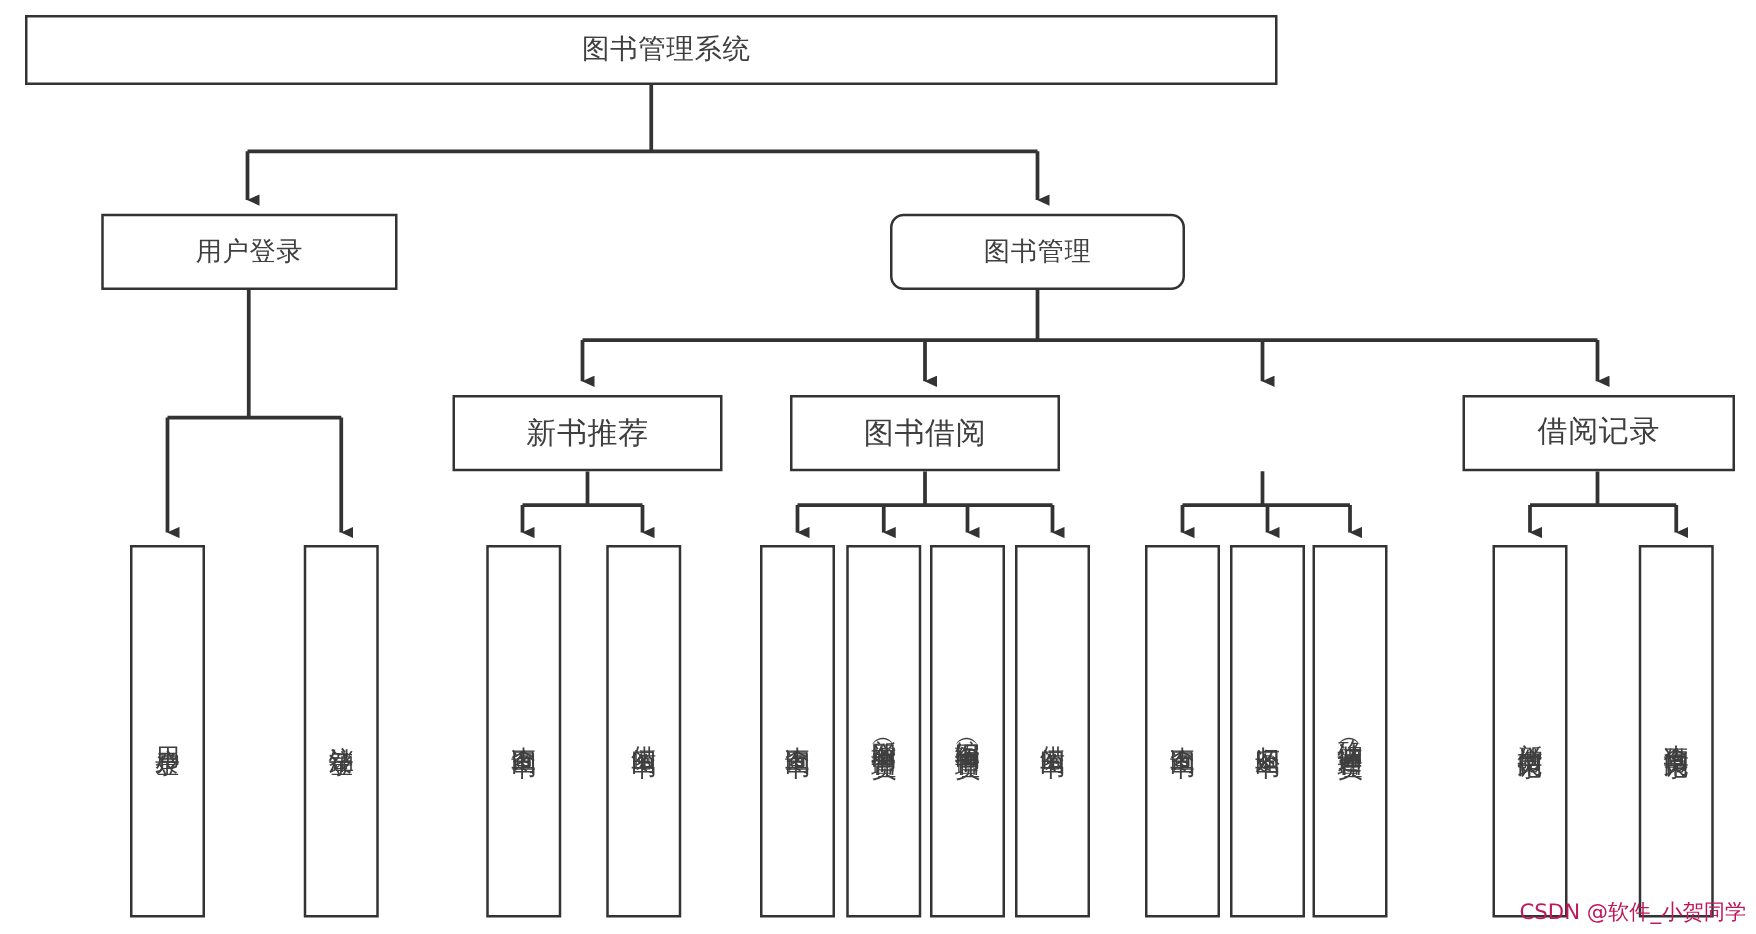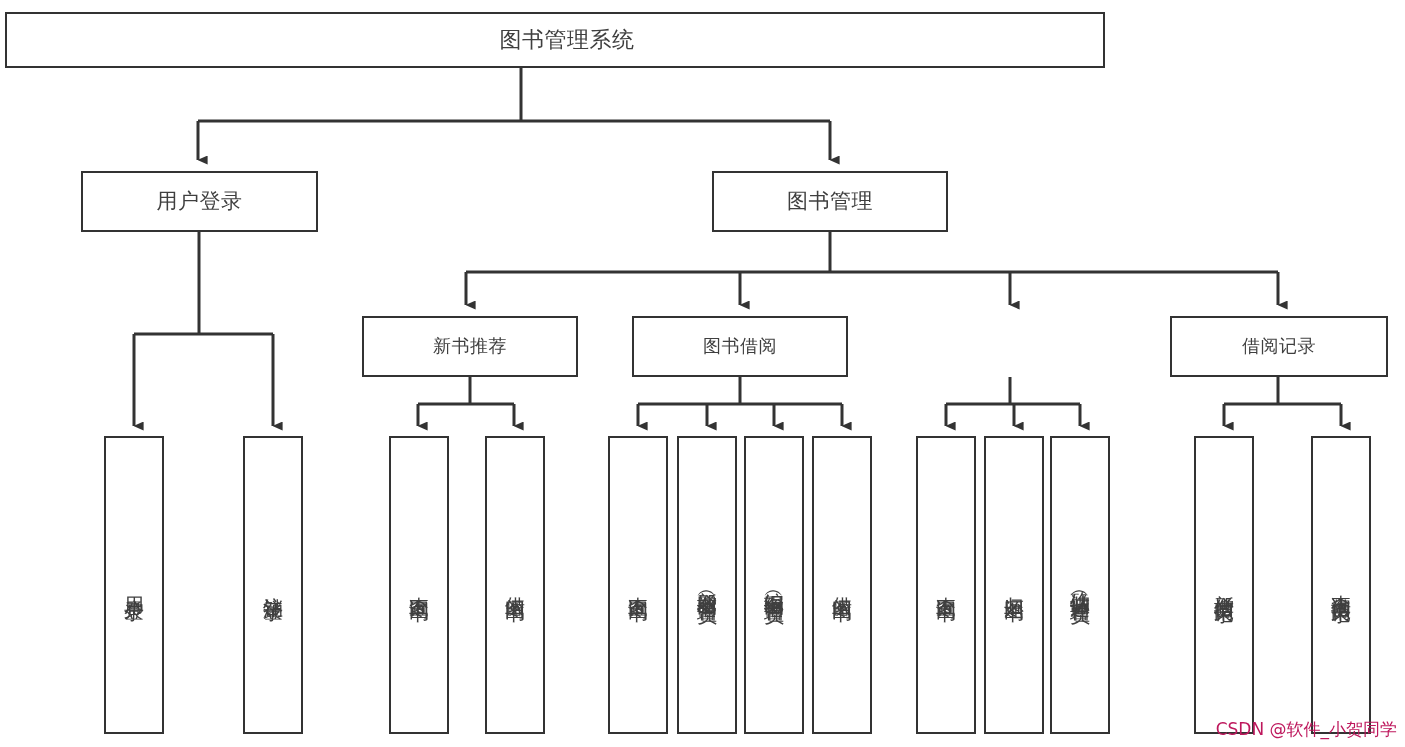--- a/index.html
+++ b/index.html
@@ -38,21 +38,21 @@
   }
   .node-label {
     color: #3f3f3f;
     text-align: center;
     line-height: 1.12;
     white-space: pre;
     letter-spacing: 0.5px;
   }
   .node-root .node-label { font-size: 22px; }
   .node-l1 .node-label { font-size: 21px; }
-  .node-l2 .node-label { font-size: 18px; }
+  .node-l2 .node-label { font-size: 24px; }
   .node-leaf .node-label {
     font-size: 20px;
     writing-mode: vertical-rl;
     text-orientation: upright;
     line-height: 1.15;
     letter-spacing: 2px;
   }
   .watermark {
     position: absolute;
     right: 8px;
@@ -111,28 +111,28 @@
       <path d="M 1014,404 L 1014,426" marker-end="url(#arrowhead)"></path>
       <path d="M 1080,404 L 1080,426" marker-end="url(#arrowhead)"></path>
 
       <path d="M 1278,377 L 1278,404"></path>
       <path d="M 1224,404 L 1341,404"></path>
       <path d="M 1224,404 L 1224,426" marker-end="url(#arrowhead)"></path>
       <path d="M 1341,404 L 1341,426" marker-end="url(#arrowhead)"></path>
     </g>
   </svg>
 
-  <div class="node-box node-root" style="left:5px; top:12px; width:1100px; height:56px;padding-left:24px;">
+  <div class="node-box node-root" style="left:20px; top:12px; width:1002px; height:56px;padding-left:24px;">
     <span class="node-label">图书管理系统</span>
   </div>
 
   <div class="node-box node-l1" style="left:81px; top:171px; width:237px; height:61px;">
     <span class="node-label">用户登录</span>
   </div>
-  <div class="node-box node-l1" style="left:712px; top:171px; width:236px; height:61px;">
+  <div class="node-box node-l1" style="left:712px; top:171px; width:236px; height:61px;border-radius:11px;">
     <span class="node-label">图书管理</span>
   </div>
 
   <div class="node-box node-l2" style="left:362px; top:316px; width:216px; height:61px;">
     <span class="node-label">新书推荐</span>
   </div>
   <div class="node-box node-l2" style="left:632px; top:316px; width:216px; height:61px;">
     <span class="node-label">图书借阅</span>
   </div>
   <div class="node-box node-l2" style="left:1170px; top:316px; width:218px; height:61px;font-family:Liberation Serif, serif;">

